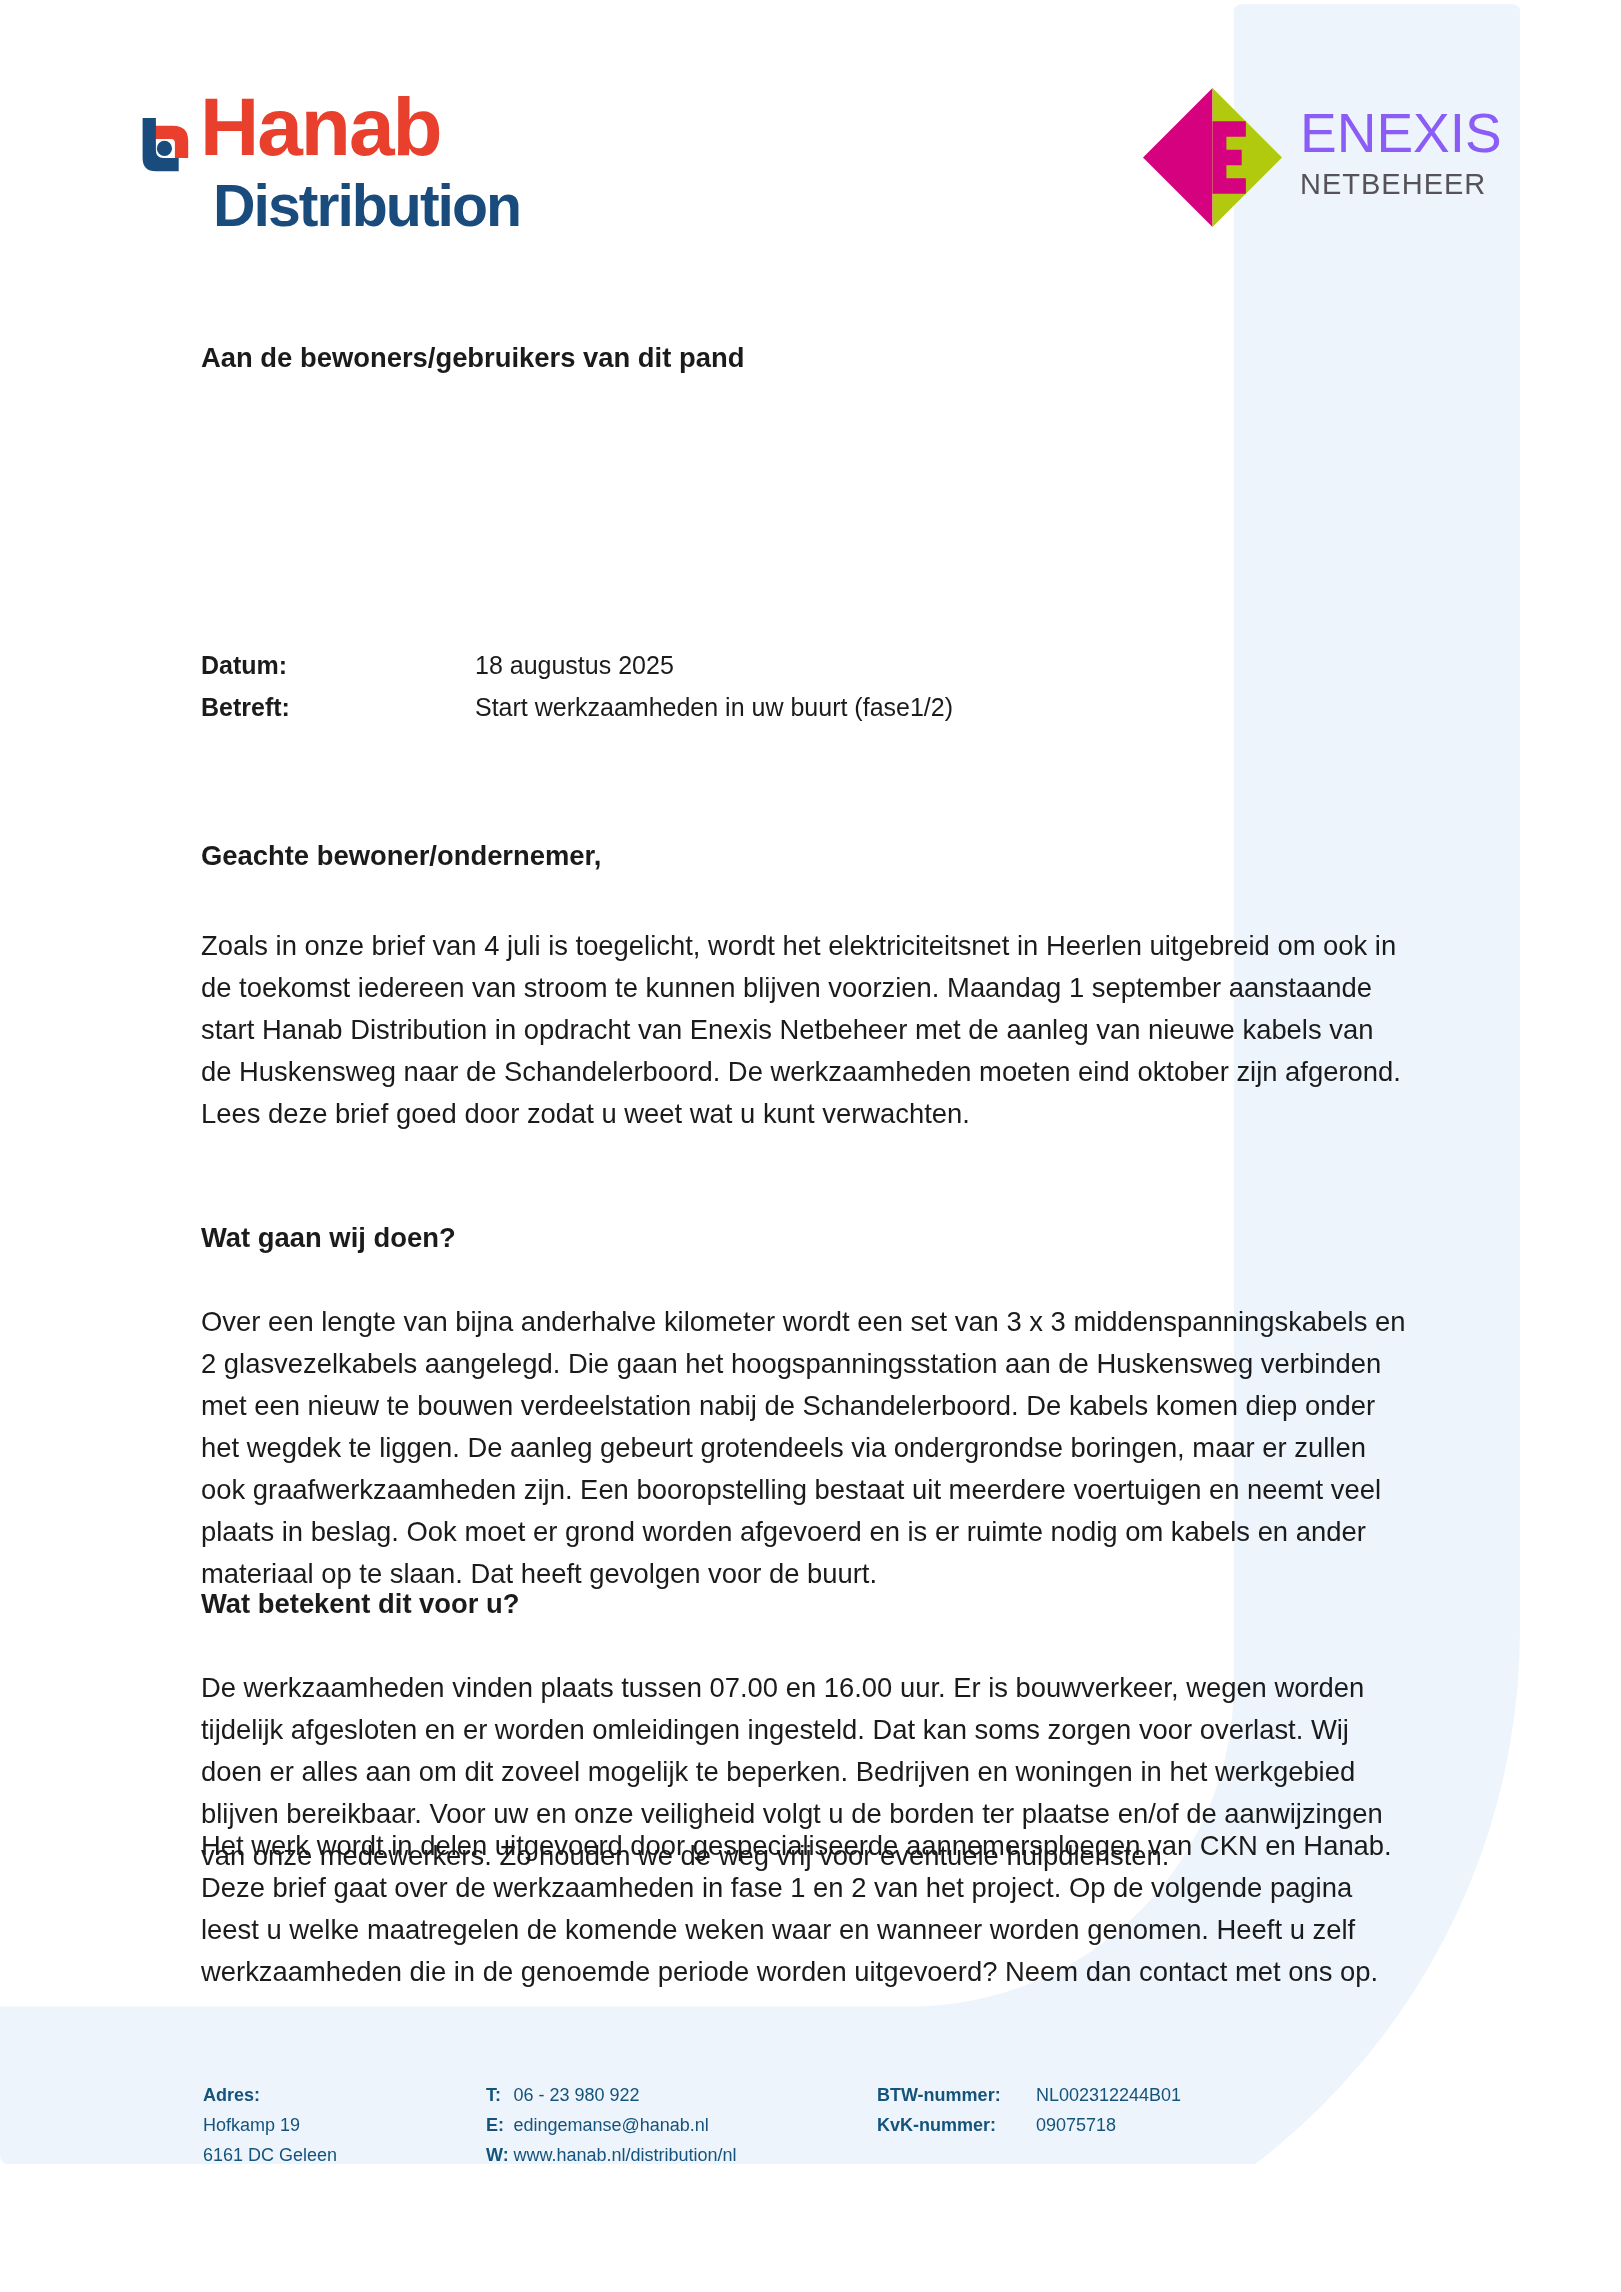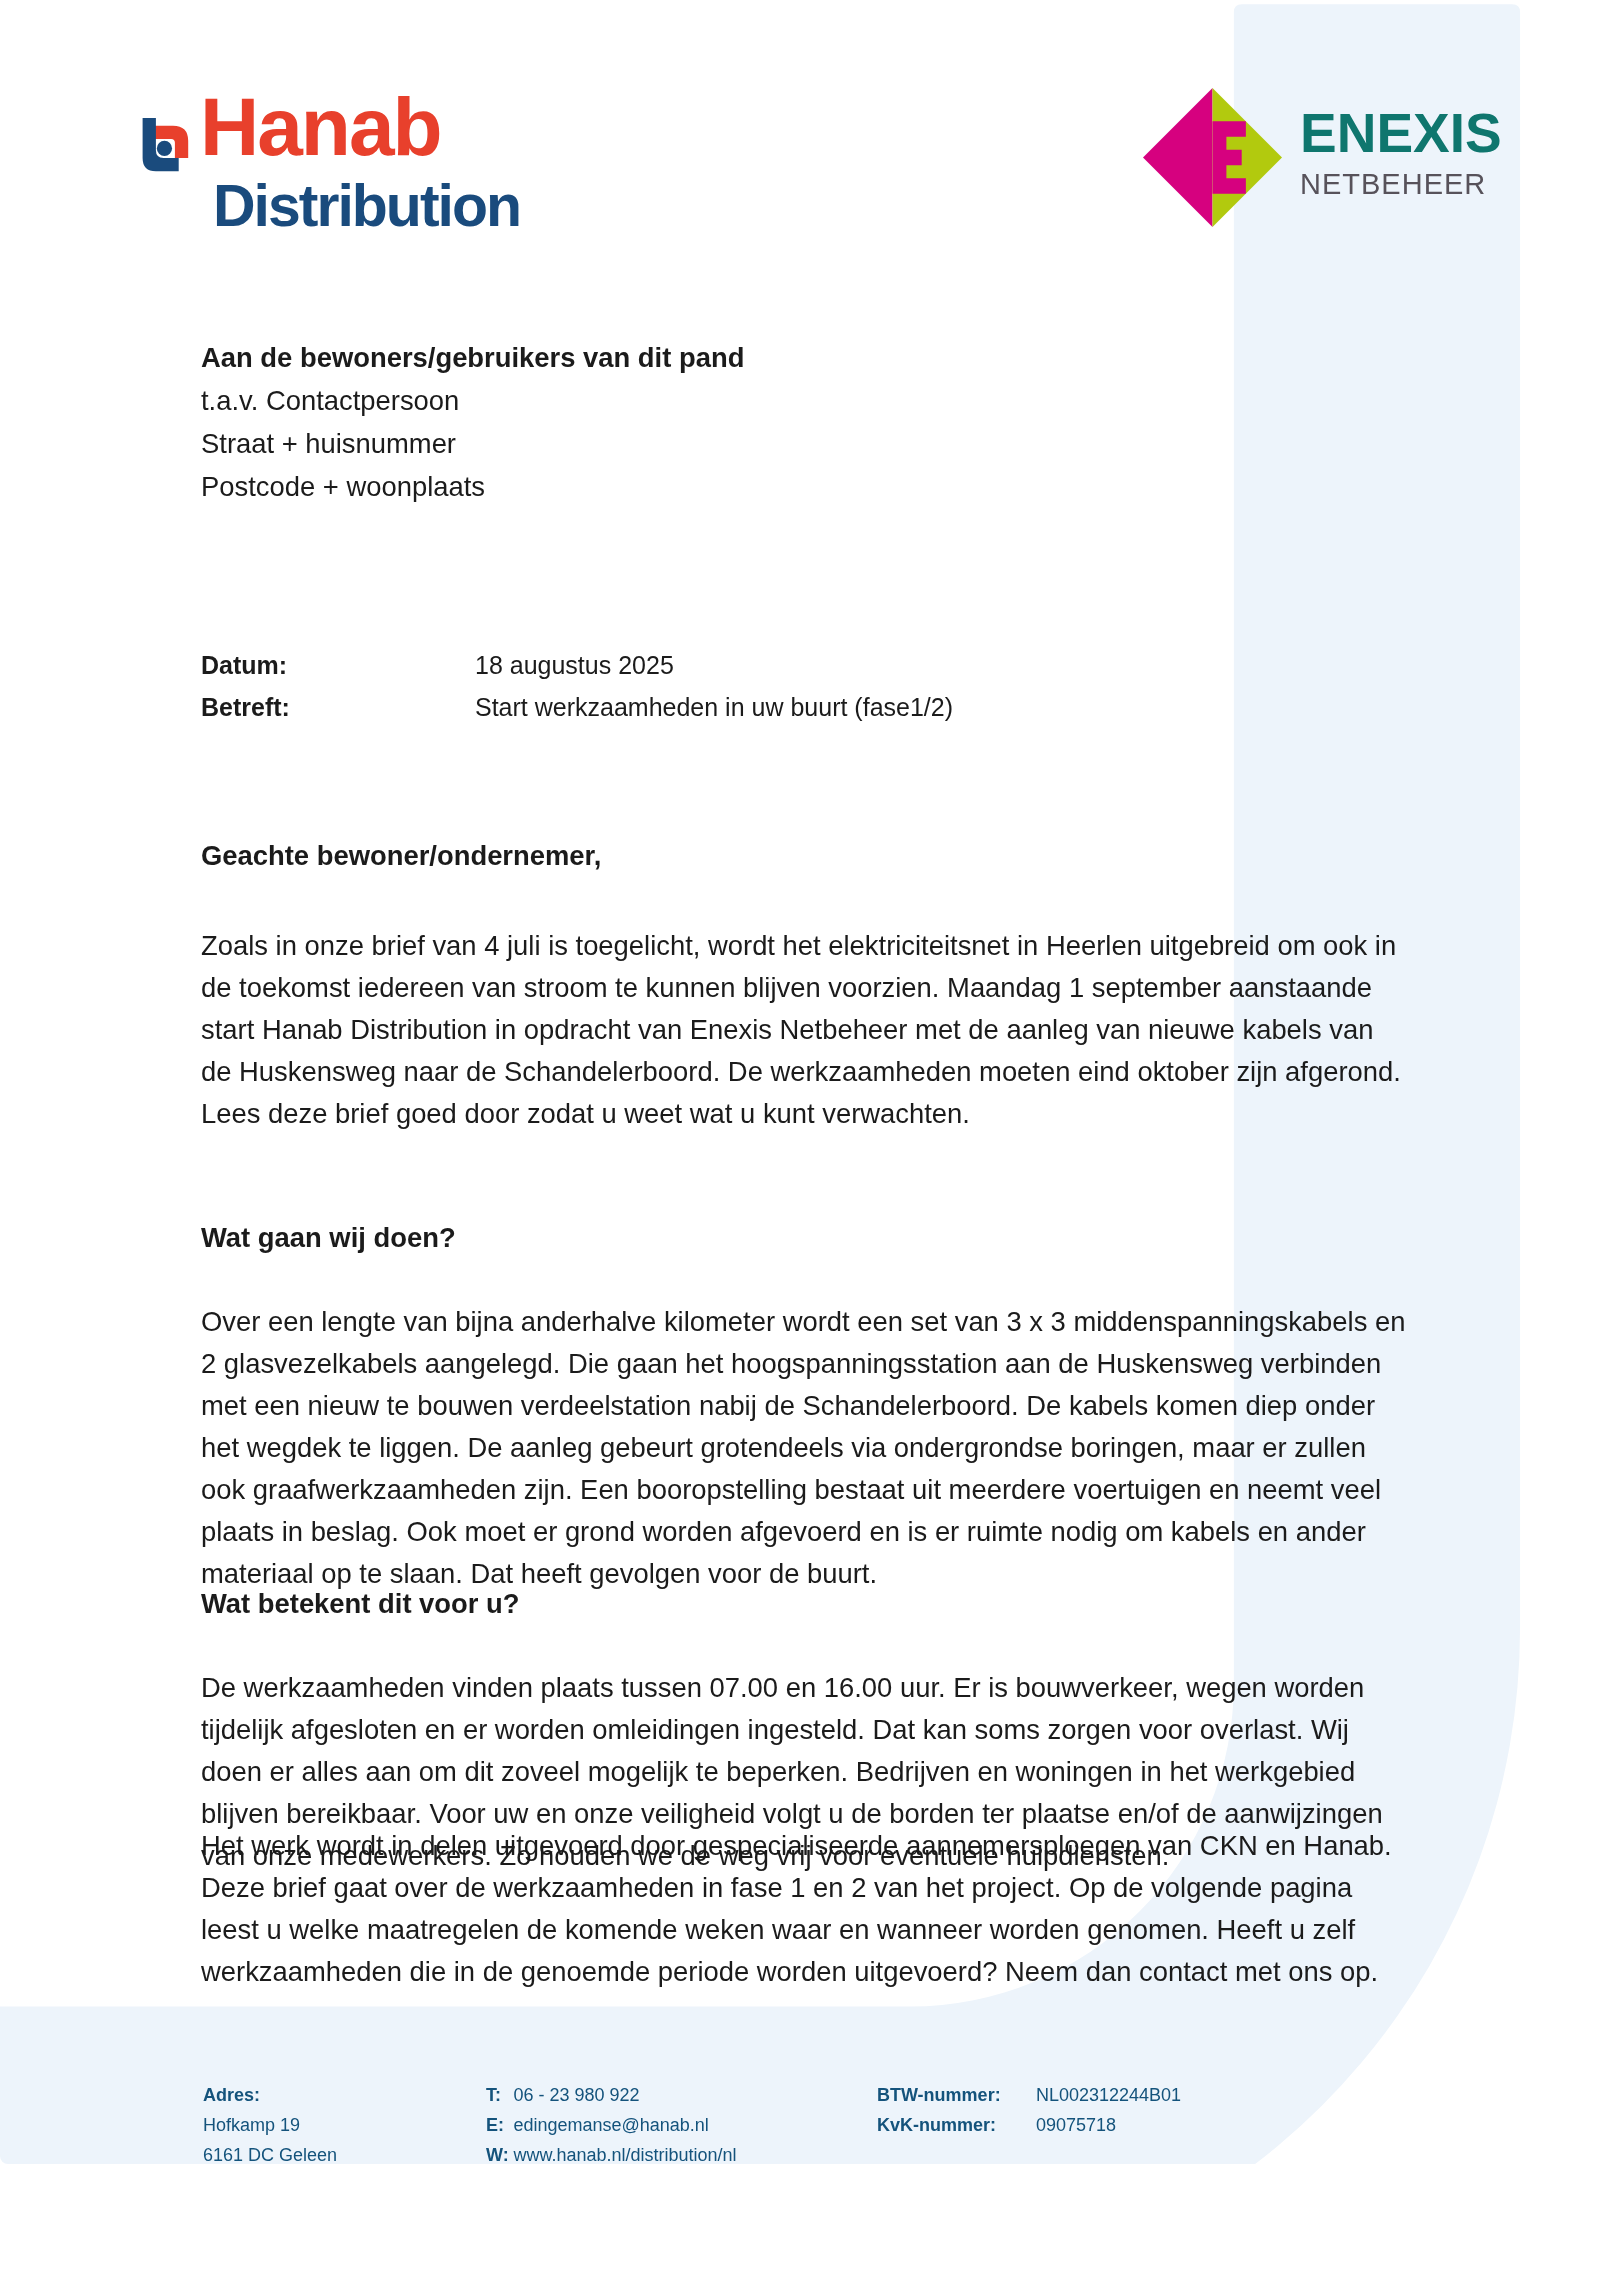--- a/index.html
+++ b/index.html
@@ -26,22 +26,22 @@
   }
   .hanab-sub{
     position:absolute;left:78px;top:74px;
     font-size:59px;font-weight:700;letter-spacing:-2px;
     color:#1a4b7d;
   }
   .enexis-logo{left:1143px;top:88px;width:412px;height:147px;}
   .enexis-icon{position:absolute;left:0;top:0;width:139px;height:139px;}
   .enexis-name{
     position:absolute;left:157px;top:12.7px;
-    font-size:55px;font-weight:700;letter-spacing:0px;
-    color:#0f766e;
+    font-size:55px;font-weight:400;letter-spacing:0px;
+    color:#8b5cf6;
   }
   .enexis-sub{
     position:absolute;left:157px;top:80px;
     font-size:29px;font-weight:400;letter-spacing:1px;
     color:#57525a;
   }
 
   
   .txt{font-size:27.4px;line-height:42px;white-space:pre-line;width:1284px;}
   .bold{font-weight:700;}
@@ -90,23 +90,20 @@
       <polygon points="50,0 0,50 50,100" fill="#d6017f"></polygon>
       <polygon points="50,0 100,50 50,100" fill="#b2ca0e"></polygon>
       <path d="M50,24 H74 V35 H60 V44.5 H71 V55.5 H60 V65 H74 V76 H50 Z" fill="#d6017f"></path>
     </svg>
     <div class="enexis-name">ENEXIS</div>
     <div class="enexis-sub">NETBEHEER</div>
   </div>
 
   <div class="layer recipient">
     <div class="bold">Aan de bewoners/gebruikers van dit pand</div>
-    <div class="txt" style="line-height:43px;">t.a.v. Contactpersoon
-Straat + huisnummer
-Postcode + woonplaats</div>
   </div>
 
   <div class="layer meta">
     <div class="meta-row">
       <span class="meta-label">Datum:</span><span>18 augustus 2025</span>
     </div>
     <div class="meta-row">
       <span class="meta-label">Betreft:</span><span>Start werkzaamheden in uw buurt (fase1/2)</span>
     </div>
   </div>

